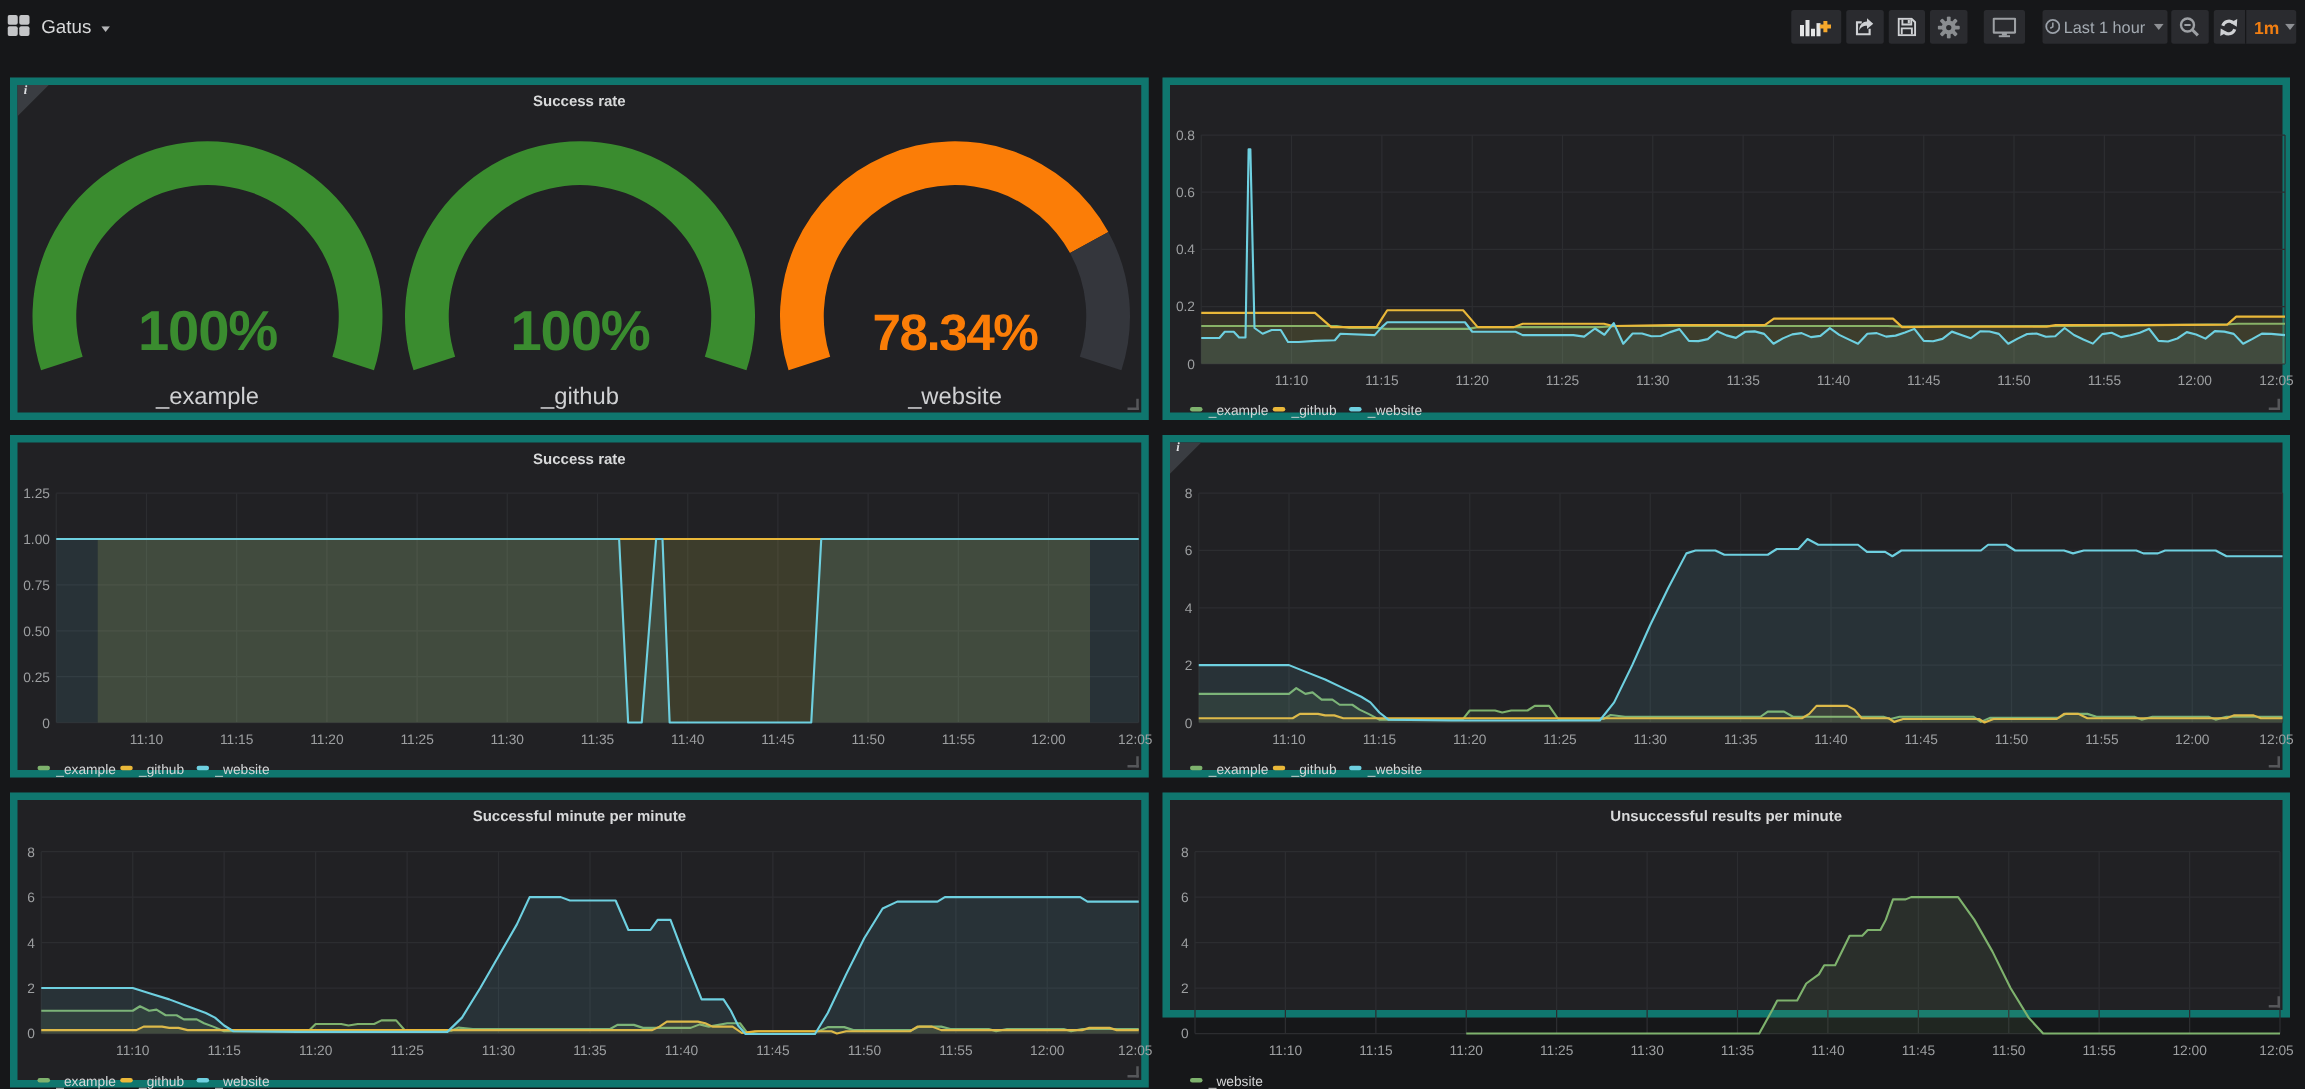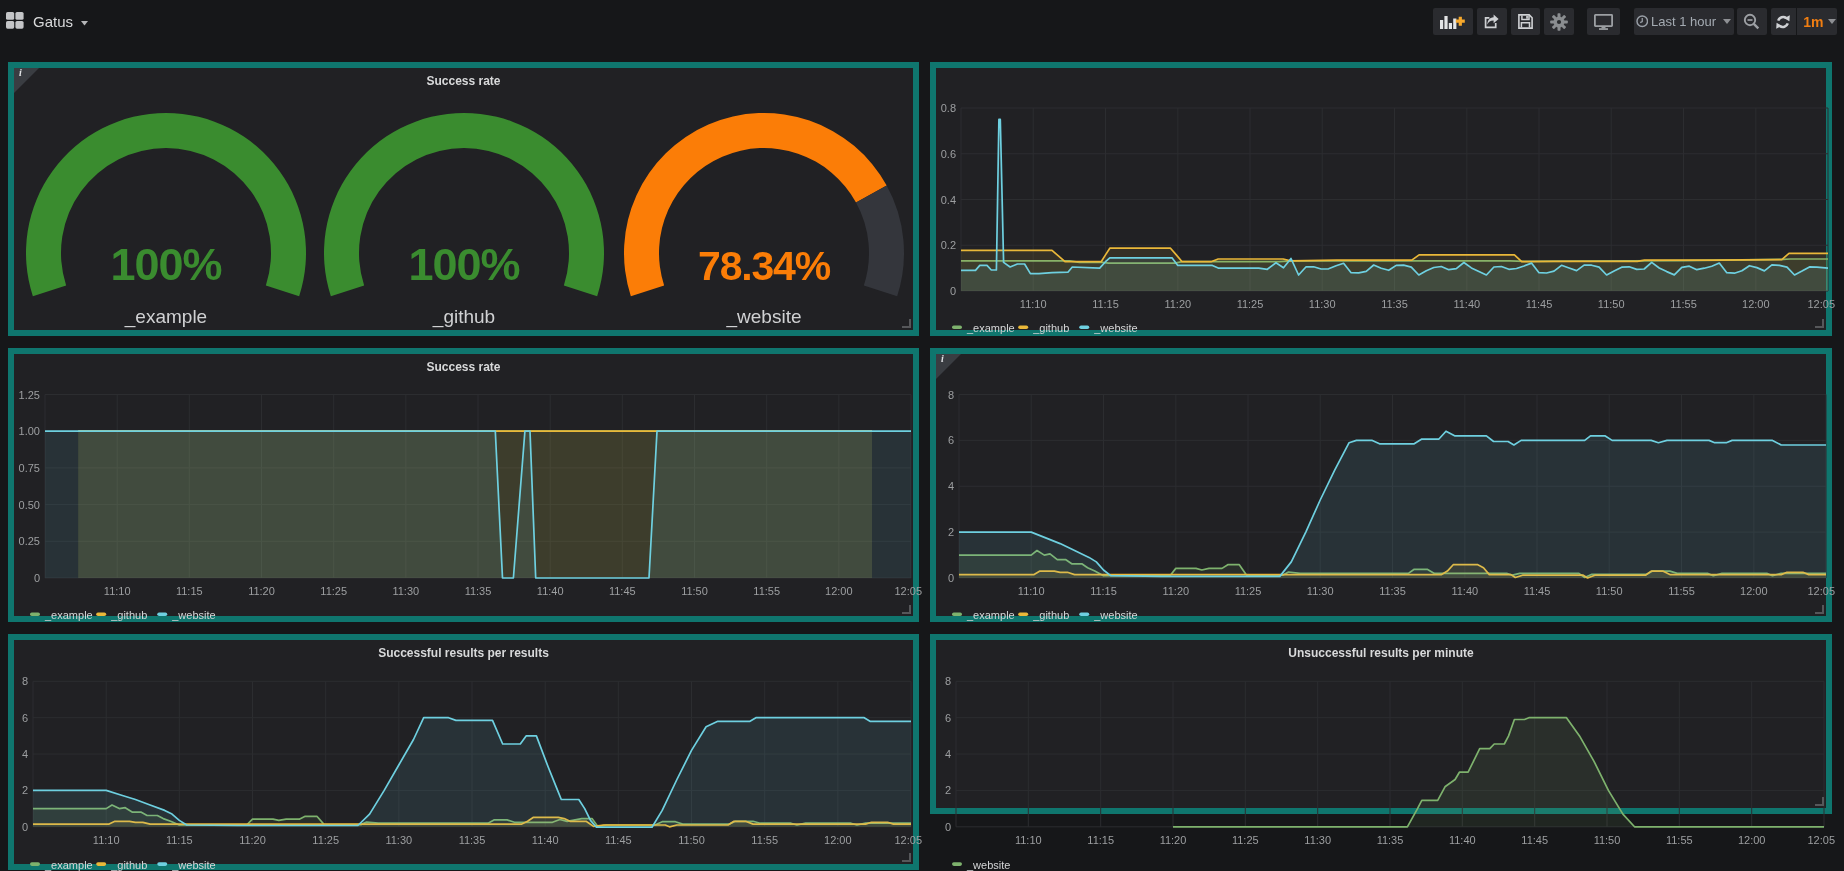--- a/index.html
+++ b/index.html
@@ -277,21 +277,21 @@
       <rect x="16" y="258.5" width="10" height="3.6" rx="1.8" fill="#7EB26D"></rect>
       <text x="31" y="265" fill="#d5d6d7" font-size="11">_example</text>
       <rect x="82.2" y="258.5" width="10" height="3.6" rx="1.8" fill="#EAB839"></rect>
       <text x="97.2" y="265" fill="#d5d6d7" font-size="11">_github</text>
       <rect x="143.25" y="258.5" width="10" height="3.6" rx="1.8" fill="#6ED0E0"></rect>
       <text x="158.25" y="265" fill="#d5d6d7" font-size="11">_website</text>
     </svg>
     <div class="rz"></div>
   </div>
 <div class="panel" id="p5" style="left:8px;top:634px;width:911px;height:236px">
-    <div class="title">Successful results per results</div>
+    <div class="title">Successful minute per minute</div>
     <svg width="911" height="236" style="position:absolute;left:0;top:0">
       <line x1="92.2" y1="41.3" x2="92.2" y2="186.8" stroke="#2c2d30" stroke-width="1"></line>
       <line x1="165.3" y1="41.3" x2="165.3" y2="186.8" stroke="#2c2d30" stroke-width="1"></line>
       <line x1="238.5" y1="41.3" x2="238.5" y2="186.8" stroke="#2c2d30" stroke-width="1"></line>
       <line x1="311.7" y1="41.3" x2="311.7" y2="186.8" stroke="#2c2d30" stroke-width="1"></line>
       <line x1="384.8" y1="41.3" x2="384.8" y2="186.8" stroke="#2c2d30" stroke-width="1"></line>
       <line x1="458.0" y1="41.3" x2="458.0" y2="186.8" stroke="#2c2d30" stroke-width="1"></line>
       <line x1="531.2" y1="41.3" x2="531.2" y2="186.8" stroke="#2c2d30" stroke-width="1"></line>
       <line x1="604.3" y1="41.3" x2="604.3" y2="186.8" stroke="#2c2d30" stroke-width="1"></line>
       <line x1="677.5" y1="41.3" x2="677.5" y2="186.8" stroke="#2c2d30" stroke-width="1"></line>

